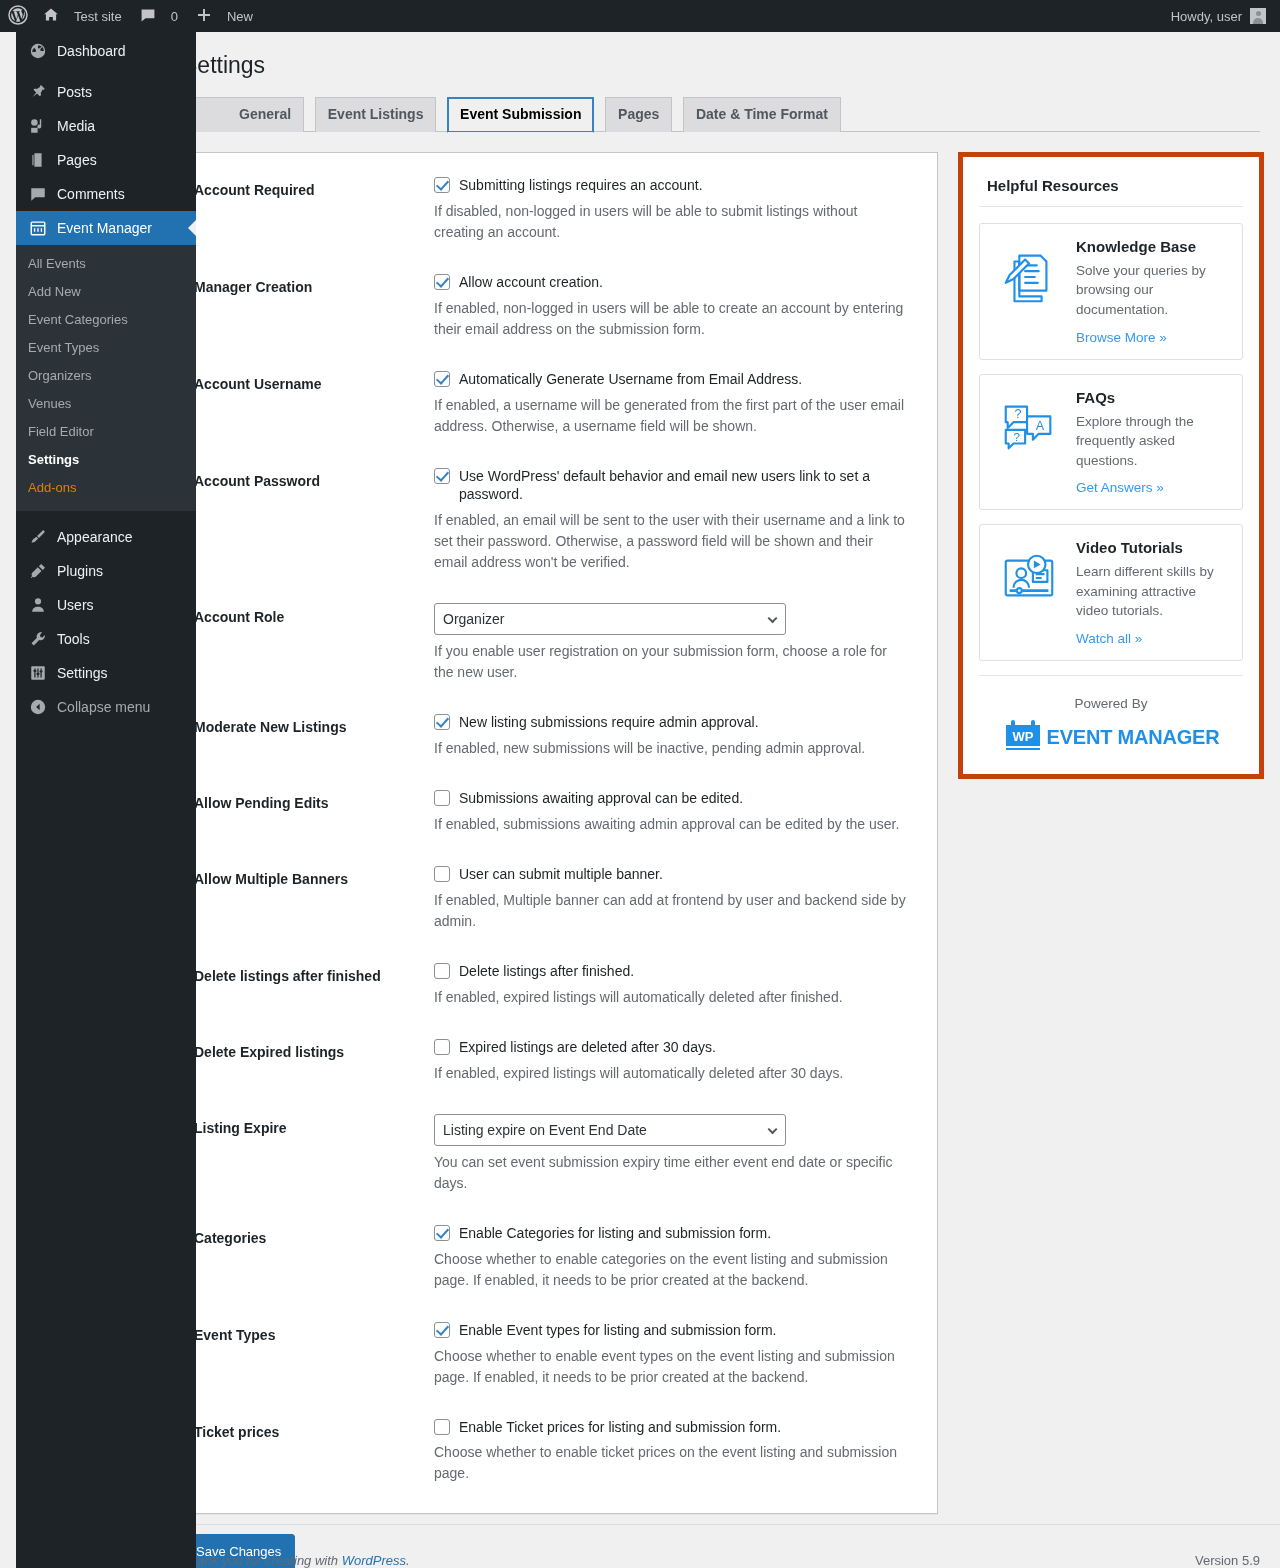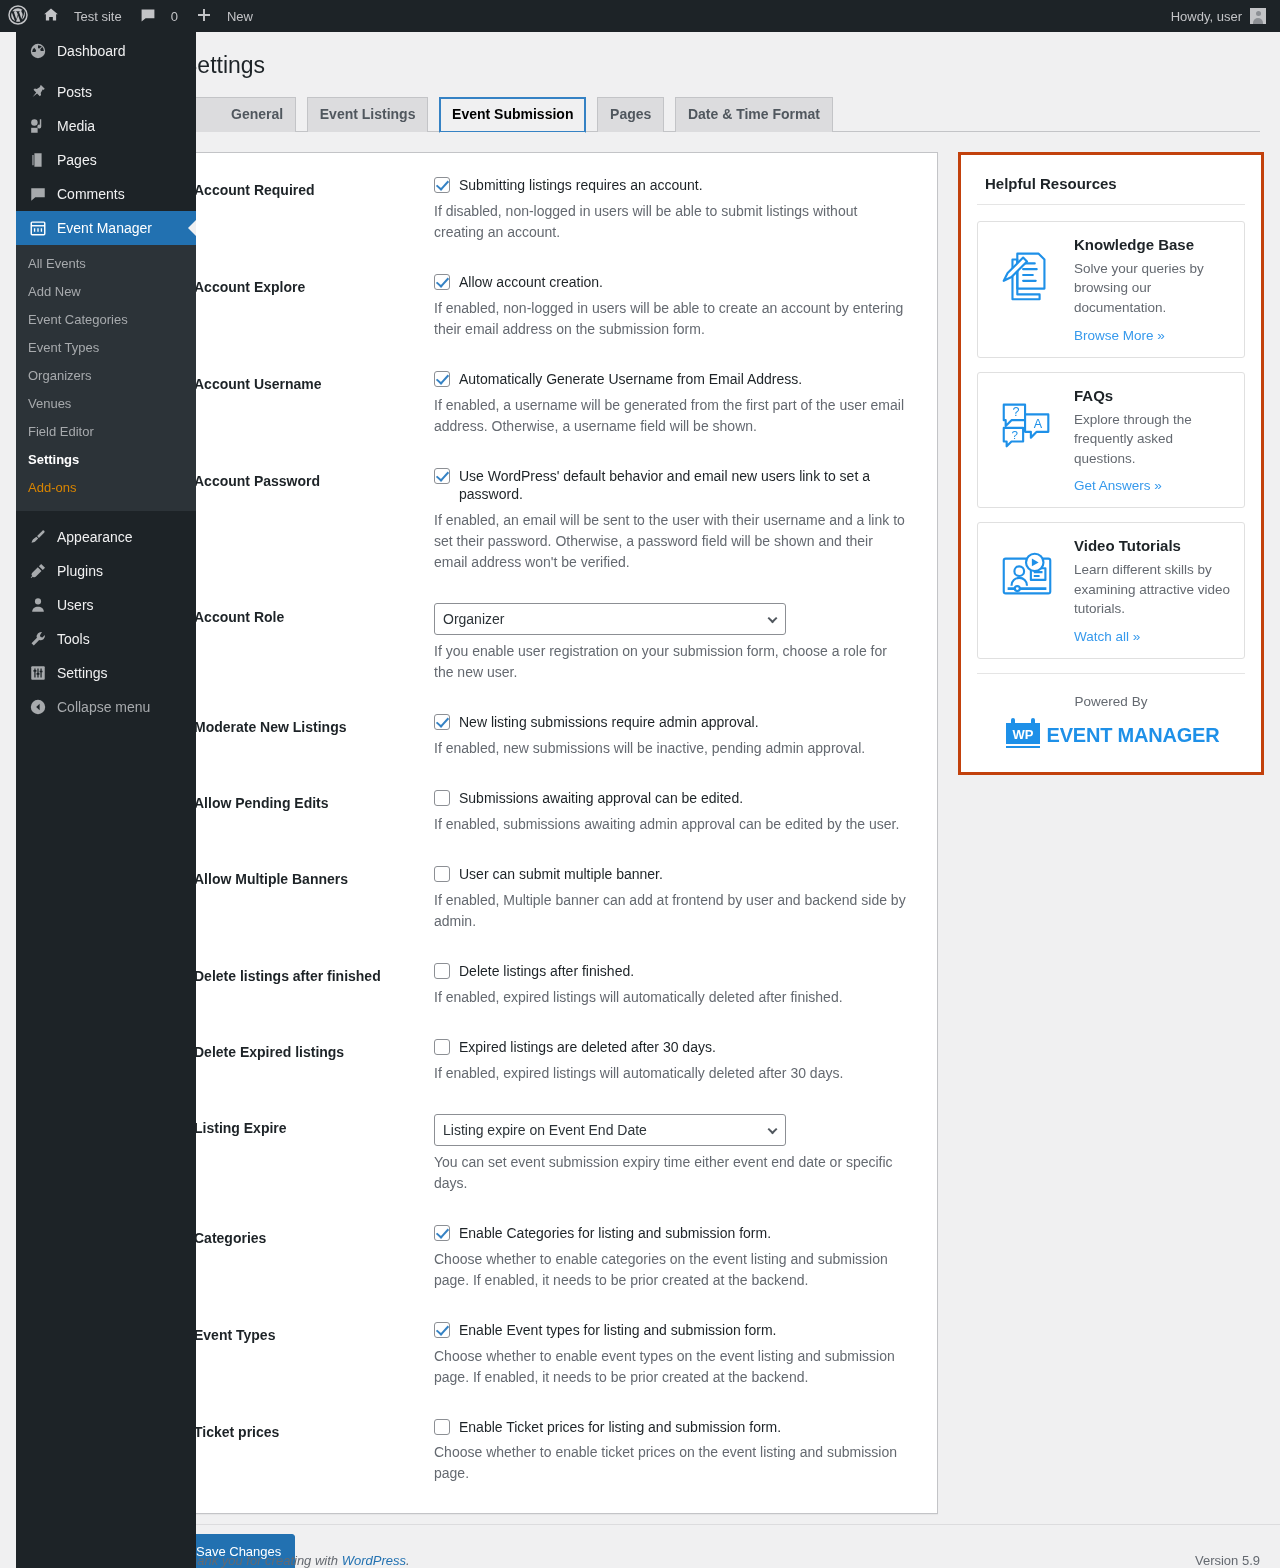--- a/index.html
+++ b/index.html
@@ -96,21 +96,21 @@
     border: 1px solid #c3c4c7;
     border-bottom: none;
     color: #50575e;
     font-size: 14px; font-weight: 600;
     padding: 8px 12px 9px 12px;
     margin-left: 0.5em;
     text-decoration: none;
     line-height: 1.2;
     vertical-align: top;
   }
-  .nav-tab:first-child { margin-left: 0; padding-left: 44px; }
+  .nav-tab:first-child { margin-left: 8px; padding-left: 44px; }
   .nav-tab-active {
     background: #f0f0f1;
     border: 1px solid #3582c4;
     border-bottom: 1px solid #f0f0f1;
     color: #000;
     position: relative; top: 0;
     box-shadow: 0 0 0 1px #3582c4 inset;
   }
 
   
@@ -175,21 +175,21 @@
     transform: translateY(-60%) rotate(45deg);
     width: 7px; height: 7px;
     border-right: 2px solid #50575e;
     border-bottom: 2px solid #50575e;
     pointer-events: none;
   }
 
   
   .side-panel {
     background: #fff;
-    border: 3px solid #c2410c;
+    border: 5px solid #c2410c;
     padding: 16px 16px 18px 16px;
   }
   .side-title { font-size: 15px; font-weight: bold; color: #1d2327; margin: 4px 0 12px 8px; }
   .side-divider { height: 1px; background: #e5e5e5; margin: 0 0 16px 0; }
   .res-card {
     border: 1px solid #e0e0e0;
     border-radius: 3px;
     display: flex; align-items: flex-start; gap: 8px;
     padding: 14px 12px 14px 10px;
     margin-bottom: 14px;
@@ -427,21 +427,21 @@
                   <th>Account Required</th>
                   <td>
                     <div class="cb-line">
                       <span class="cbx checked"></span>
                       <span class="cb-label">Submitting listings requires an account.</span>
                     </div>
                     <div class="desc">If disabled, non-logged in users will be able to submit listings without creating an account.</div>
                   </td>
                 </tr>
                 <tr>
-                  <th>Account Explore</th>
+                  <th>Manager Creation</th>
                   <td>
                     <div class="cb-line">
                       <span class="cbx checked"></span>
                       <span class="cb-label">Allow account creation.</span>
                     </div>
                     <div class="desc">If enabled, non-logged in users will be able to create an account by entering their email address on the submission form.</div>
                   </td>
                 </tr>
                 <tr>
                   <th>Account Username</th>

